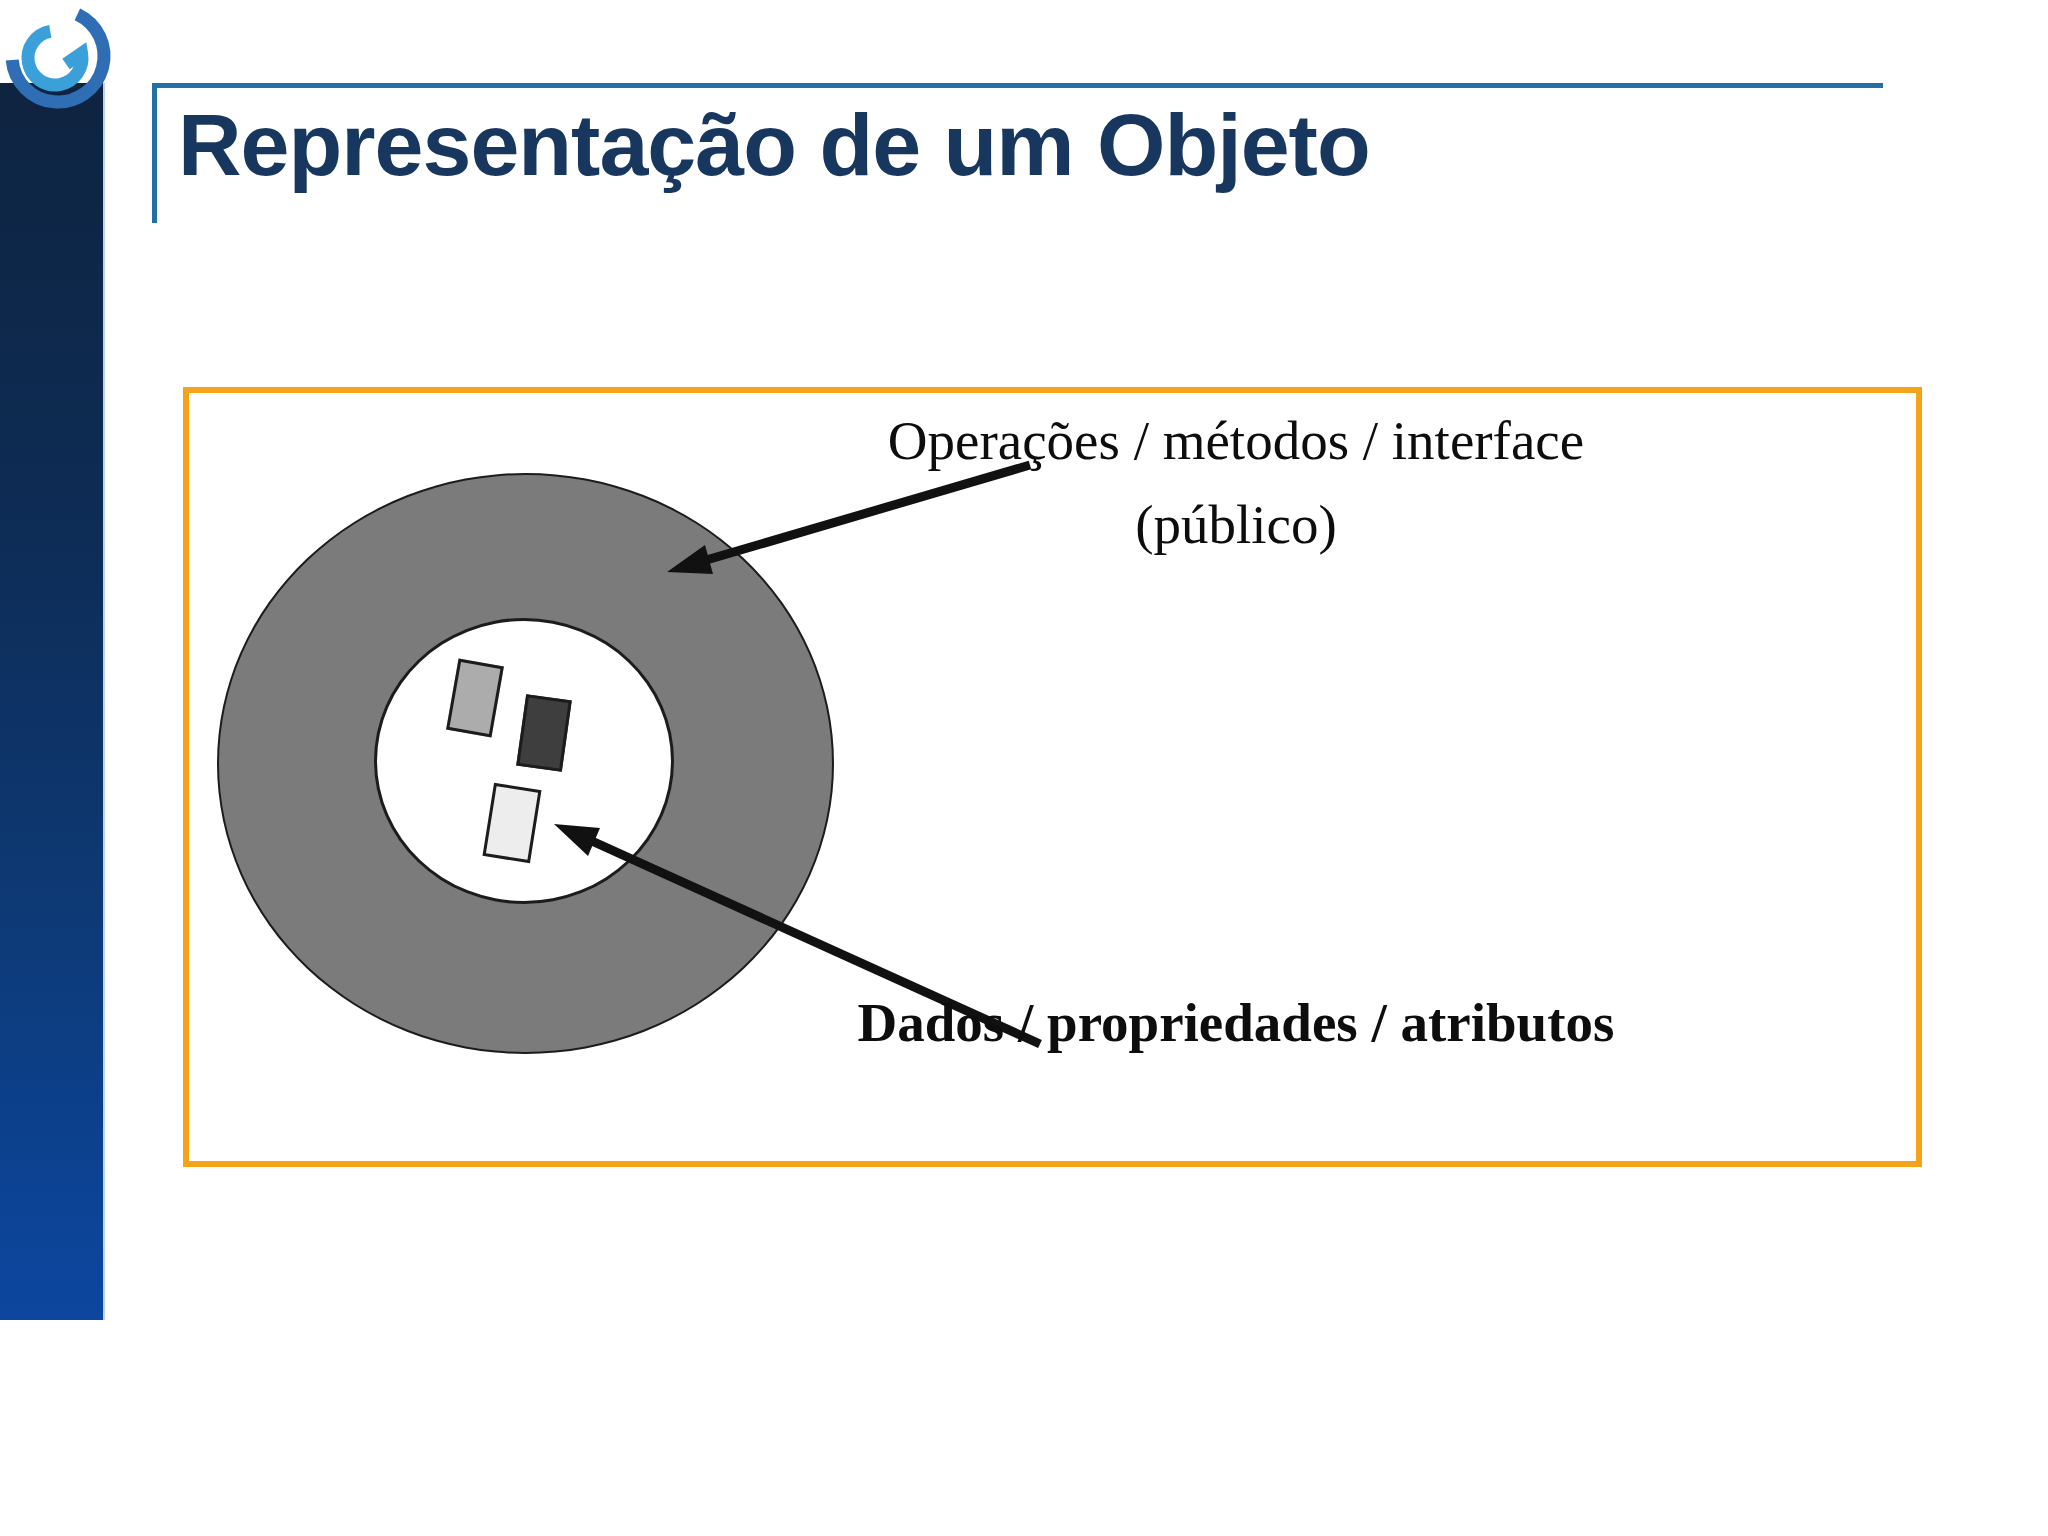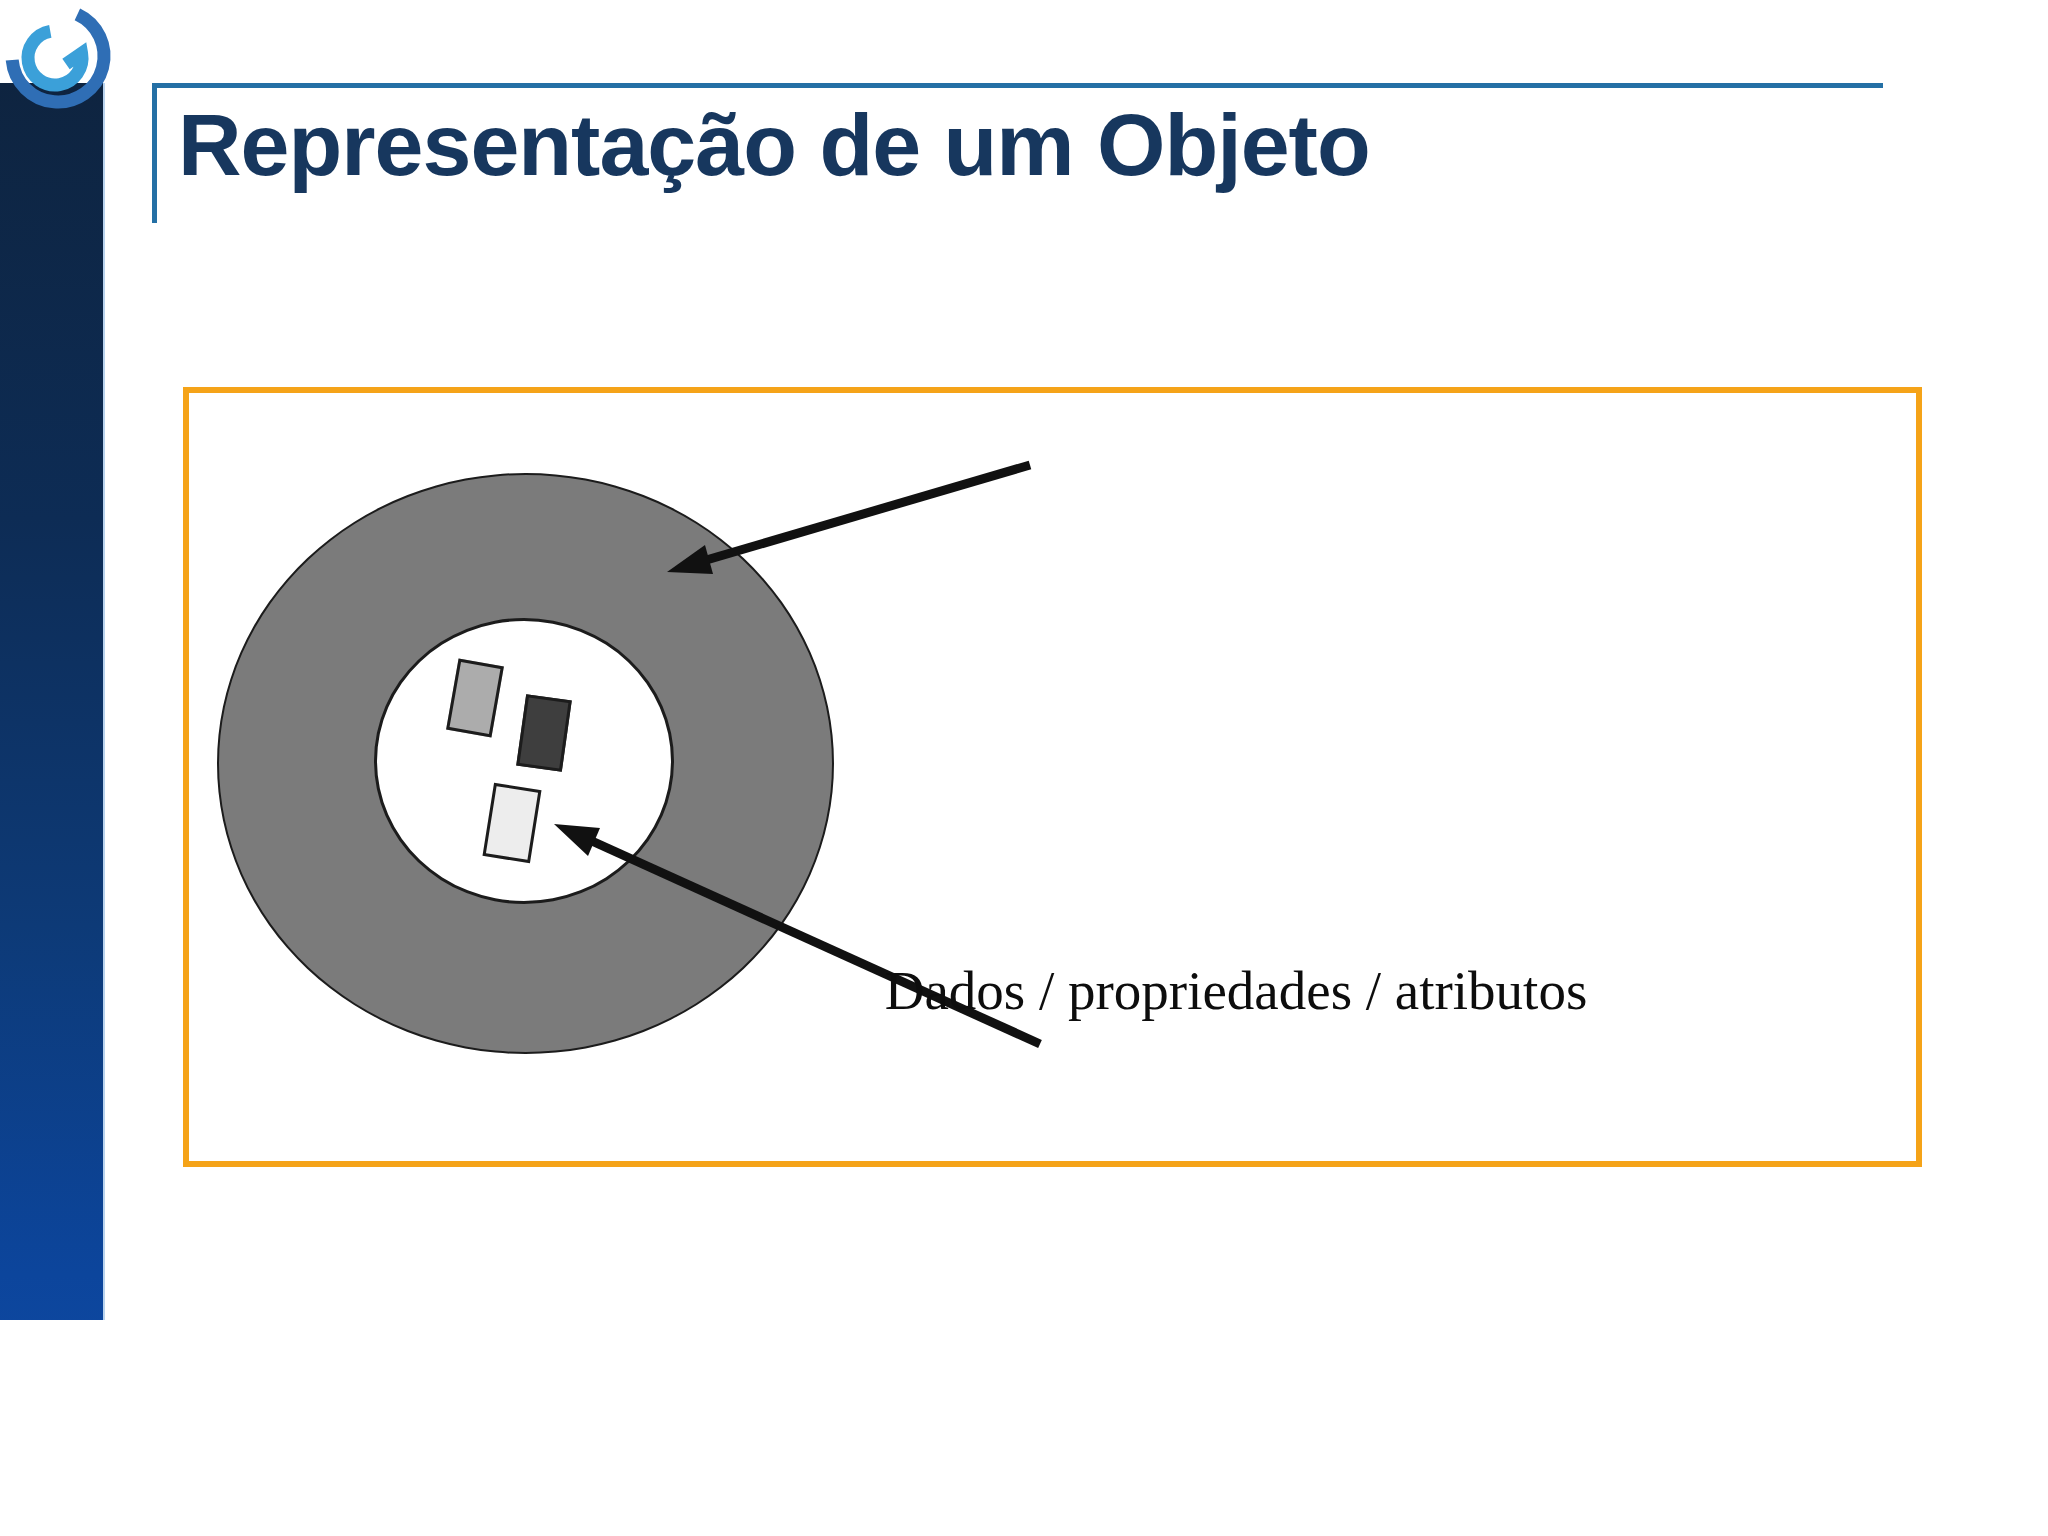--- a/index.html
+++ b/index.html
@@ -43,21 +43,21 @@
   .attr1{left:263px;top:269px;background:#acacac;transform:rotate(10deg);}
   .attr2{left:332px;top:304px;background:#3e3e3e;transform:rotate(8deg);}
   .attr3{left:299px;top:393px;width:42px;height:68px;background:#ededed;transform:rotate(9deg);}
   .arrows{position:absolute;left:0;top:0;width:1727px;height:768px;}
   .label{
     position:absolute;left:627px;width:840px;text-align:center;
     font-family:"Liberation Serif", serif;color:#0d0d0d;
     font-size:55px;line-height:84px;white-space:nowrap;
   }
   .label-top{top:6px;}
-  .label-bottom{top:556px;}
+  .label-bottom{top:588px;font-weight:bold;}
   .page-number{
     position:absolute;left:1900px;top:1466px;
     font-size:34px;font-weight:700;color:#111111;
   }
 </style>
 </head>
 <body>
 
 <div class="slide">
 
@@ -86,20 +86,24 @@
       <g>
         <line x1="1030" y1="465" x2="686" y2="566" stroke="#111111" stroke-width="9"></line>
         <polygon points="667,572 705,545 713,574" fill="#111111"></polygon>
       </g>
       <g>
         <line x1="1040" y1="1044" x2="572" y2="832" stroke="#111111" stroke-width="9"></line>
         <polygon points="554,824 600,828 588,856" fill="#111111"></polygon>
       </g>
     </svg>
 
+    <div class="label label-top">
+      <div>Operações / métodos / interface</div>
+      <div>(público)</div>
+    </div>
 
     <div class="label label-bottom">
       <div>Dados / propriedades / atributos</div>
     </div>
 
   </div>
 
   <div class="page-number">19</div>
 
 </div>

